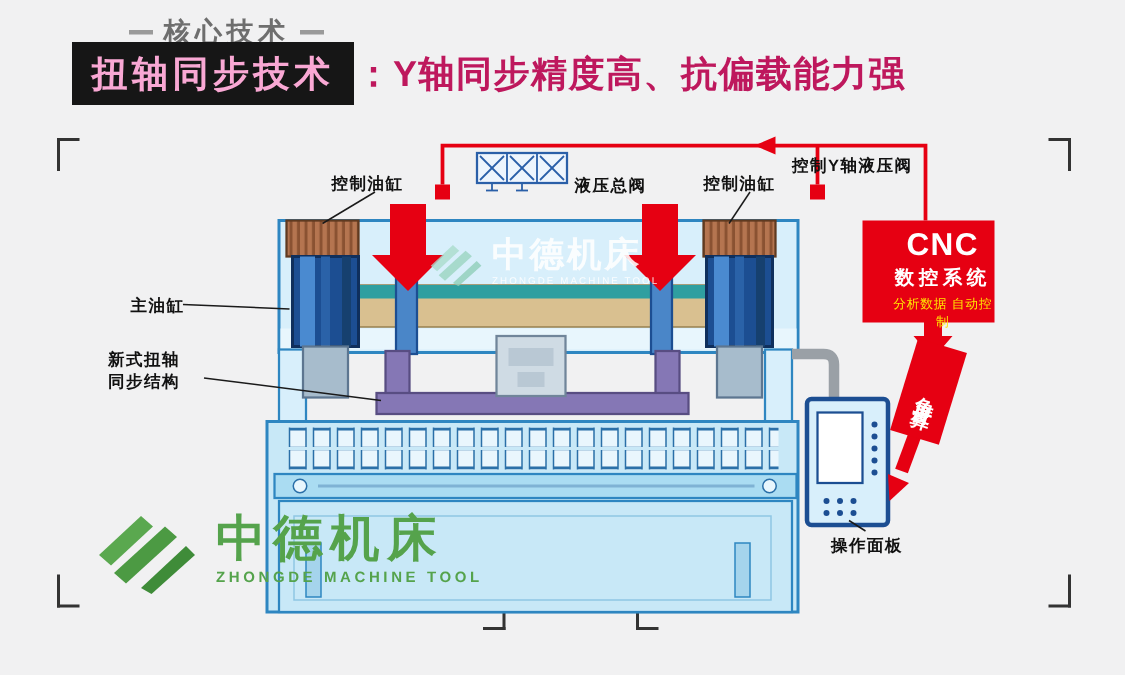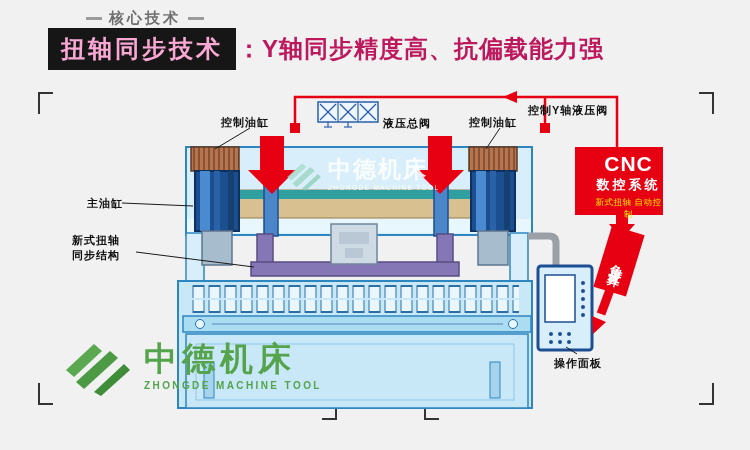--- a/index.html
+++ b/index.html
@@ -1,19 +1,19 @@
 <!DOCTYPE html>
 <html><head>
 <meta charset="utf-8">
 <style>
   html,body{margin:0;padding:0;background:#ddd;}
   .canvas{position:relative;width:750px;height:450px;background:#f1f1f2;overflow:hidden;
           font-family:"Liberation Sans","DejaVu Sans",sans-serif;}
   .kicker{position:absolute;left:86px;top:9px;display:flex;align-items:center;gap:7px;
-          font-size:15px;font-weight:bold;color:#6e6e6e;letter-spacing:3px;}
+          font-size:18px;font-weight:bold;color:#6e6e6e;letter-spacing:3px;}
   .kicker .kline{width:16px;height:3px;background:#9a9a9a;}
   .title-row{position:absolute;left:48px;top:28px;display:flex;align-items:center;white-space:nowrap;}
   .title-primary{background:#161616;color:#f9a8d4;font-size:24px;font-weight:bold;
                  letter-spacing:3px;padding:5px 13px;}
   .title-secondary{color:#be185d;font-size:24px;font-weight:bold;letter-spacing:1px;margin-left:1px;}
   .mark{position:absolute;width:13px;height:20px;}
   .mark.tl{left:38px;top:92px;border-top:2px solid #333;border-left:2px solid #333;}
   .mark.tr{left:699px;top:92px;border-top:2px solid #333;border-right:2px solid #333;}
   .mark.bl{left:38px;top:383px;border-bottom:2px solid #333;border-left:2px solid #333;}
   .mark.br{left:699px;top:383px;border-bottom:2px solid #333;border-right:2px solid #333;}
@@ -203,21 +203,21 @@
   <div class="lbl" style="left:87px;top:196px">主油缸</div>
   <div class="lbl two" style="left:72px;top:233px">
     <div>新式扭轴</div>
     <div>同步结构</div>
   </div>
   <div class="lbl" style="left:554px;top:356px">操作面板</div>
 
   <div class="cnc">
     <div class="t">CNC</div>
     <div class="s">数控系统</div>
-    <div class="c">新式扭轴 自动控制</div>
+    <div class="c">分析数据 自动控制</div>
   </div>
 
   <div class="angle">
     <span>角度计算</span>
   </div>
 
   <div class="wm">
     <svg width="38" height="32" viewBox="0 0 72 60">
       <polygon points="6,34 34,8 42,15 14,41" fill="#a8dccb" opacity="0.9"></polygon>
       <polygon points="16,46 50,15 58,22 24,53" fill="#9ad4c0" opacity="0.9"></polygon>

